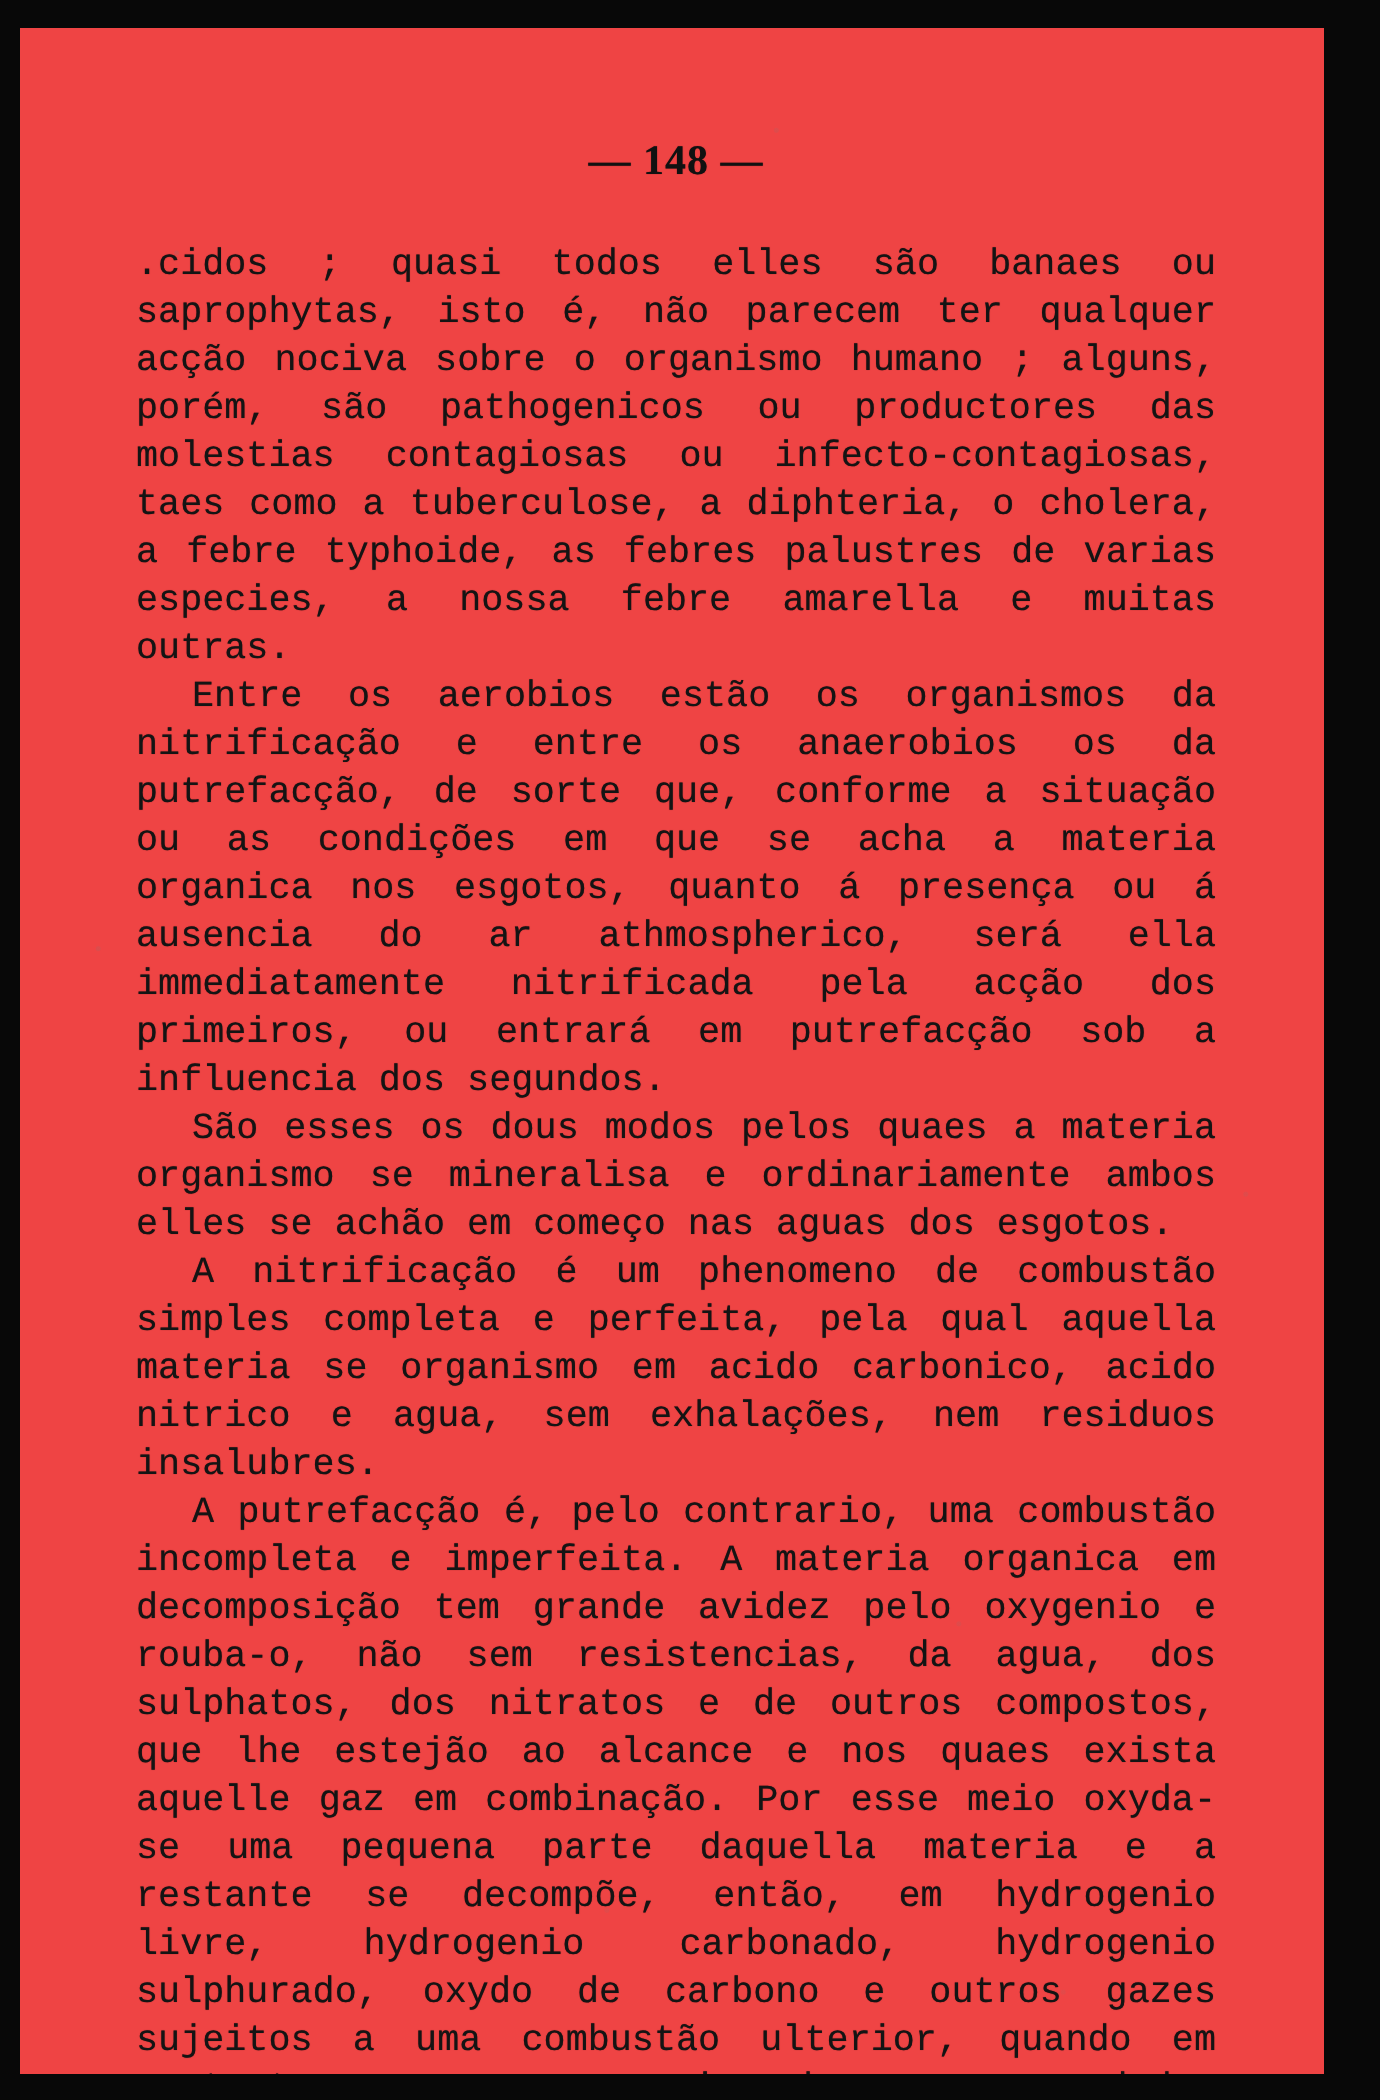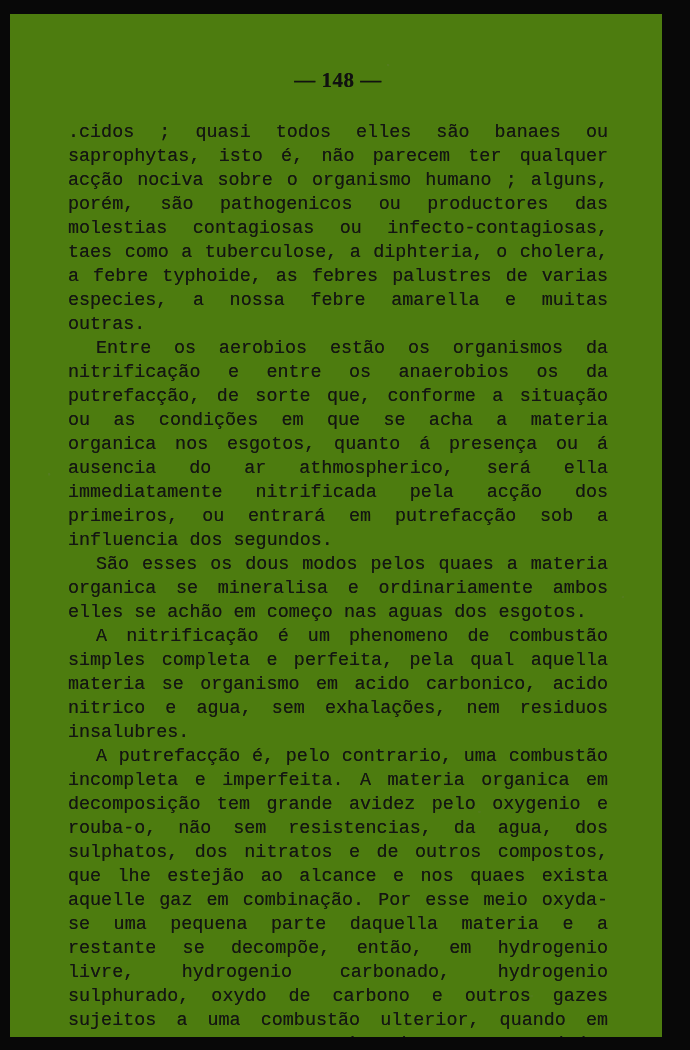--- a/index.html
+++ b/index.html
@@ -14,21 +14,21 @@
     background: #080808;
     overflow: hidden;
   }
   
   #paper {
     position: absolute;
     left: 10px;
     top: 14px;
     width: 652px;
     height: 1023px;
-    background: #4d7c0f;
+    background: #ef4444;
     overflow: hidden;
   }
   
   #paper::before {
     content: "";
     position: absolute;
     inset: 0;
     pointer-events: none;
     background:
       radial-gradient(circle at 12% 11%, rgba(120,120,120,.18) 0 1px, transparent 1.5px),
@@ -87,20 +87,20 @@
 
 <div id="page">
   <div id="paper">
     <div id="content">
 
       <div class="folio">— 148 —</div>
 
       <div class="body-text">
         <p class="cont">.cidos ; quasi todos elles são banaes ou saprophytas, isto é, não parecem ter qualquer acção nociva sobre o organismo humano ; alguns, porém, são pathogenicos ou productores das molestias contagiosas ou infecto-contagiosas, taes como a tuberculose, a diphteria, o cholera, a febre typhoide, as febres palustres de varias especies, a nossa febre amarella e muitas outras.</p>
         <p>Entre os aerobios estão os organismos da nitrificação e entre os anaerobios os da putrefacção, de sorte que, conforme a situação ou as condições em que se acha a materia organica nos esgotos, quanto á presença ou á ausencia do ar athmospherico, será ella immediatamente nitrificada pela acção dos primeiros, ou entrará em putrefacção sob a influencia dos segundos.</p>
-        <p>São esses os dous modos pelos quaes a materia organica se mineralisa e ordinariamente ambos elles se achão em começo nas aguas dos esgotos.</p>
+        <p>São esses os dous modos pelos quaes a materia organismo se mineralisa e ordinariamente ambos elles se achão em começo nas aguas dos esgotos.</p>
         <p>A nitrificação é um phenomeno de combustão simples completa e perfeita, pela qual aquella materia se organismo em acido carbonico, acido nitrico e agua, sem exhalações, nem residuos insalubres.</p>
         <p>A putrefacção é, pelo contrario, uma combustão incompleta e imperfeita. A materia organica em decomposição tem grande avidez pelo oxygenio e rouba-o, não sem resistencias, da agua, dos sulphatos, dos nitratos e de outros compostos, que lhe estejão ao alcance e nos quaes exista aquelle gaz em combinação. Por esse meio oxyda-se uma pequena parte daquella materia e a restante se decompõe, então, em hydrogenio livre, hydrogenio carbonado, hydrogenio sulphurado, oxydo de carbono e outros gazes sujeitos a uma combustão ulterior, quando em contacto com o oxygenio do ar, em dadas condições.</p>
       </div>
 
     </div>
   </div>
 </div>
 
 </body></html>

